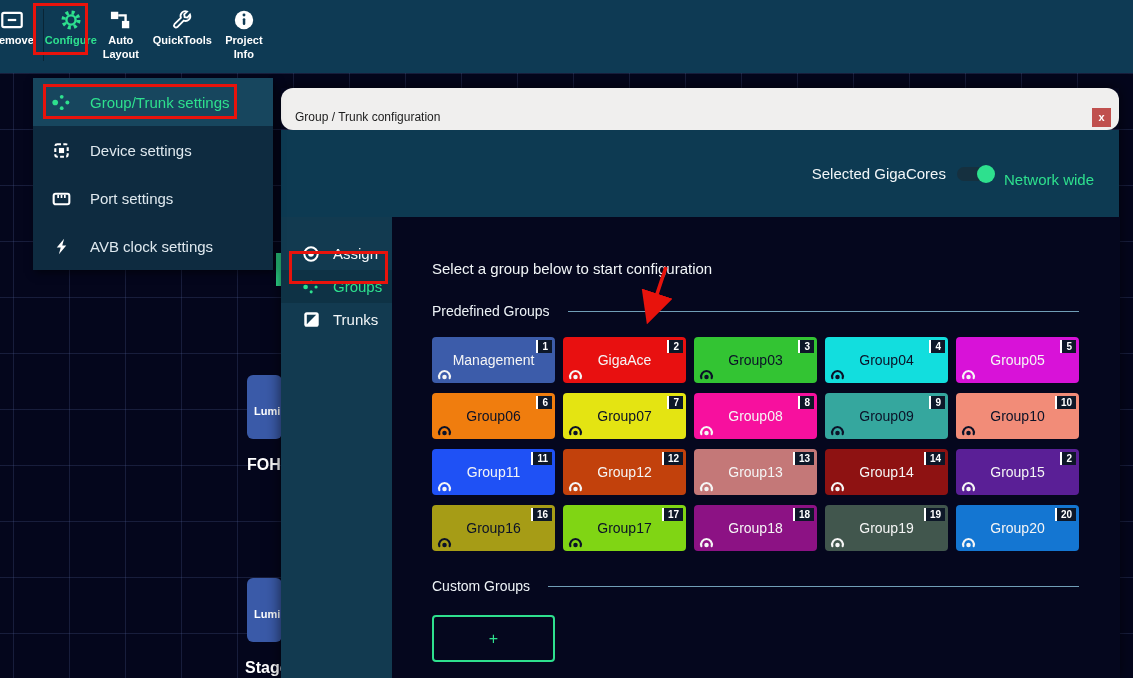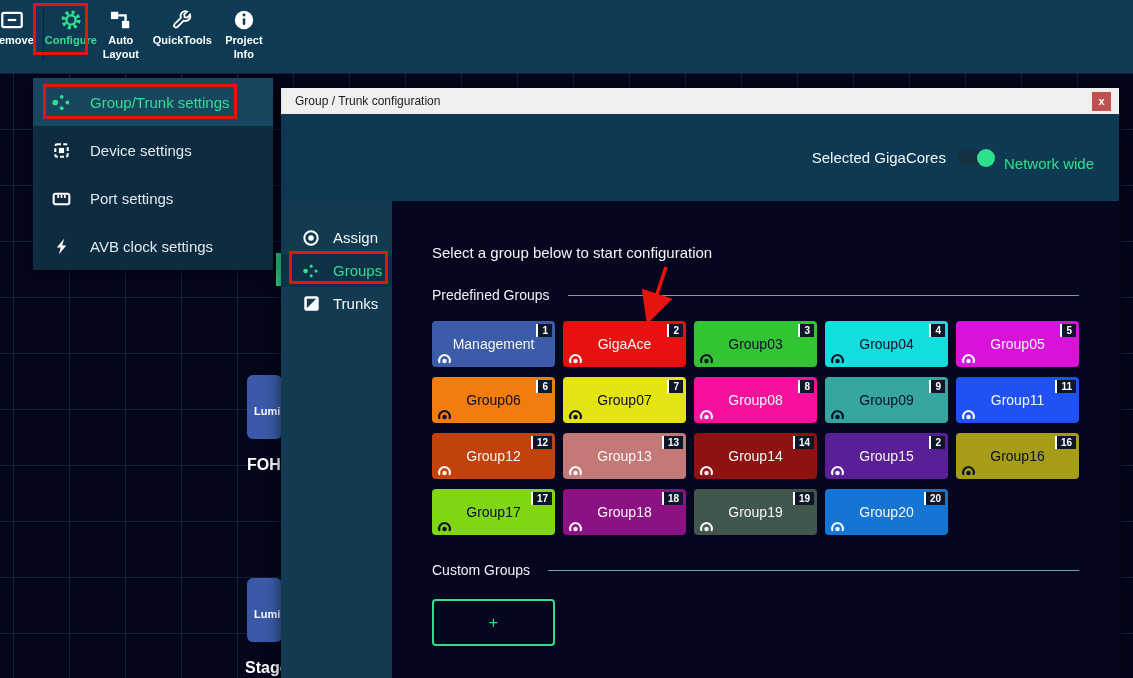--- a/index.html
+++ b/index.html
@@ -34,21 +34,21 @@
   .menu{position:absolute;left:33px;top:78px;width:240px;background:#0e2b40;z-index:20;
     box-shadow:2px 3px 8px rgba(0,0,0,.5);}
   .menu-item{height:48px;display:flex;align-items:center;gap:18px;padding-left:17px;
     font-size:15px;color:#dfe9ef;cursor:pointer;}
   .menu-item.selected{background:#17465e;color:#2ee08e;}
   .mi-icon{width:22px;height:22px;display:flex;align-items:center;justify-content:center;flex:none;}
   
   .dialog{position:absolute;left:281px;top:88px;width:838px;height:590px;z-index:10;
     box-shadow:0 0 14px rgba(0,0,0,.65);display:flex;flex-direction:column;}
   .titlebar{height:26px;background:#f0efee;color:#1c1c1c;font-size:12px;display:flex;
-    align-items:center;padding:0 8px 0 14px;flex:none;}
+    align-items:center;padding:16px 8px 0 14px;flex:none;border-radius:12px;}
   .close-btn{margin-left:auto;width:19px;height:19px;background:#c0504e;color:#fff;
     font-size:11px;font-weight:bold;display:flex;align-items:center;justify-content:center;
     border:none;cursor:pointer;}
   .dlg-header{height:87px;background:#0d3a52;display:flex;align-items:center;
     justify-content:flex-end;padding-right:25px;gap:11px;font-size:15px;color:#f2f6f8;flex:none;}
   .toggle{width:36px;height:14px;background:#15303f;border-radius:8px;position:relative;
     cursor:pointer;flex:none;}
   .knob{position:absolute;right:-2px;top:-2px;width:18px;height:18px;border-radius:50%;background:#2ee08e;}
   .net-wide{color:#2ee08e;margin-top:11px;}
   .dlg-body{display:flex;flex:1;min-height:0;}
@@ -322,20 +322,30 @@
             <div class="tile dark" style="background: rgb(53, 167, 158);">
               <span class="badge">9</span>
               <span>Group09</span>
               <span class="tile-icon">
                 <svg viewBox="0 0 16 15" width="15" height="14">
                   <path d="M2.5 13 A 5.8 5.8 0 1 1 13.5 13" fill="none" stroke="currentColor" stroke-width="2.3" stroke-linecap="round"></path>
                   <circle cx="8" cy="11.8" r="2.4" fill="currentColor"></circle>
                 </svg>
               </span>
             </div>
+            <div class="tile dark" style="background: rgb(242, 140, 120);">
+              <span class="badge">10</span>
+              <span>Group10</span>
+              <span class="tile-icon">
+                <svg viewBox="0 0 16 15" width="15" height="14">
+                  <path d="M2.5 13 A 5.8 5.8 0 1 1 13.5 13" fill="none" stroke="currentColor" stroke-width="2.3" stroke-linecap="round"></path>
+                  <circle cx="8" cy="11.8" r="2.4" fill="currentColor"></circle>
+                </svg>
+              </span>
+            </div>
             <div class="tile light" style="background: rgb(31, 81, 245);">
               <span class="badge">11</span>
               <span>Group11</span>
               <span class="tile-icon">
                 <svg viewBox="0 0 16 15" width="15" height="14">
                   <path d="M2.5 13 A 5.8 5.8 0 1 1 13.5 13" fill="none" stroke="currentColor" stroke-width="2.3" stroke-linecap="round"></path>
                   <circle cx="8" cy="11.8" r="2.4" fill="currentColor"></circle>
                 </svg>
               </span>
             </div>

